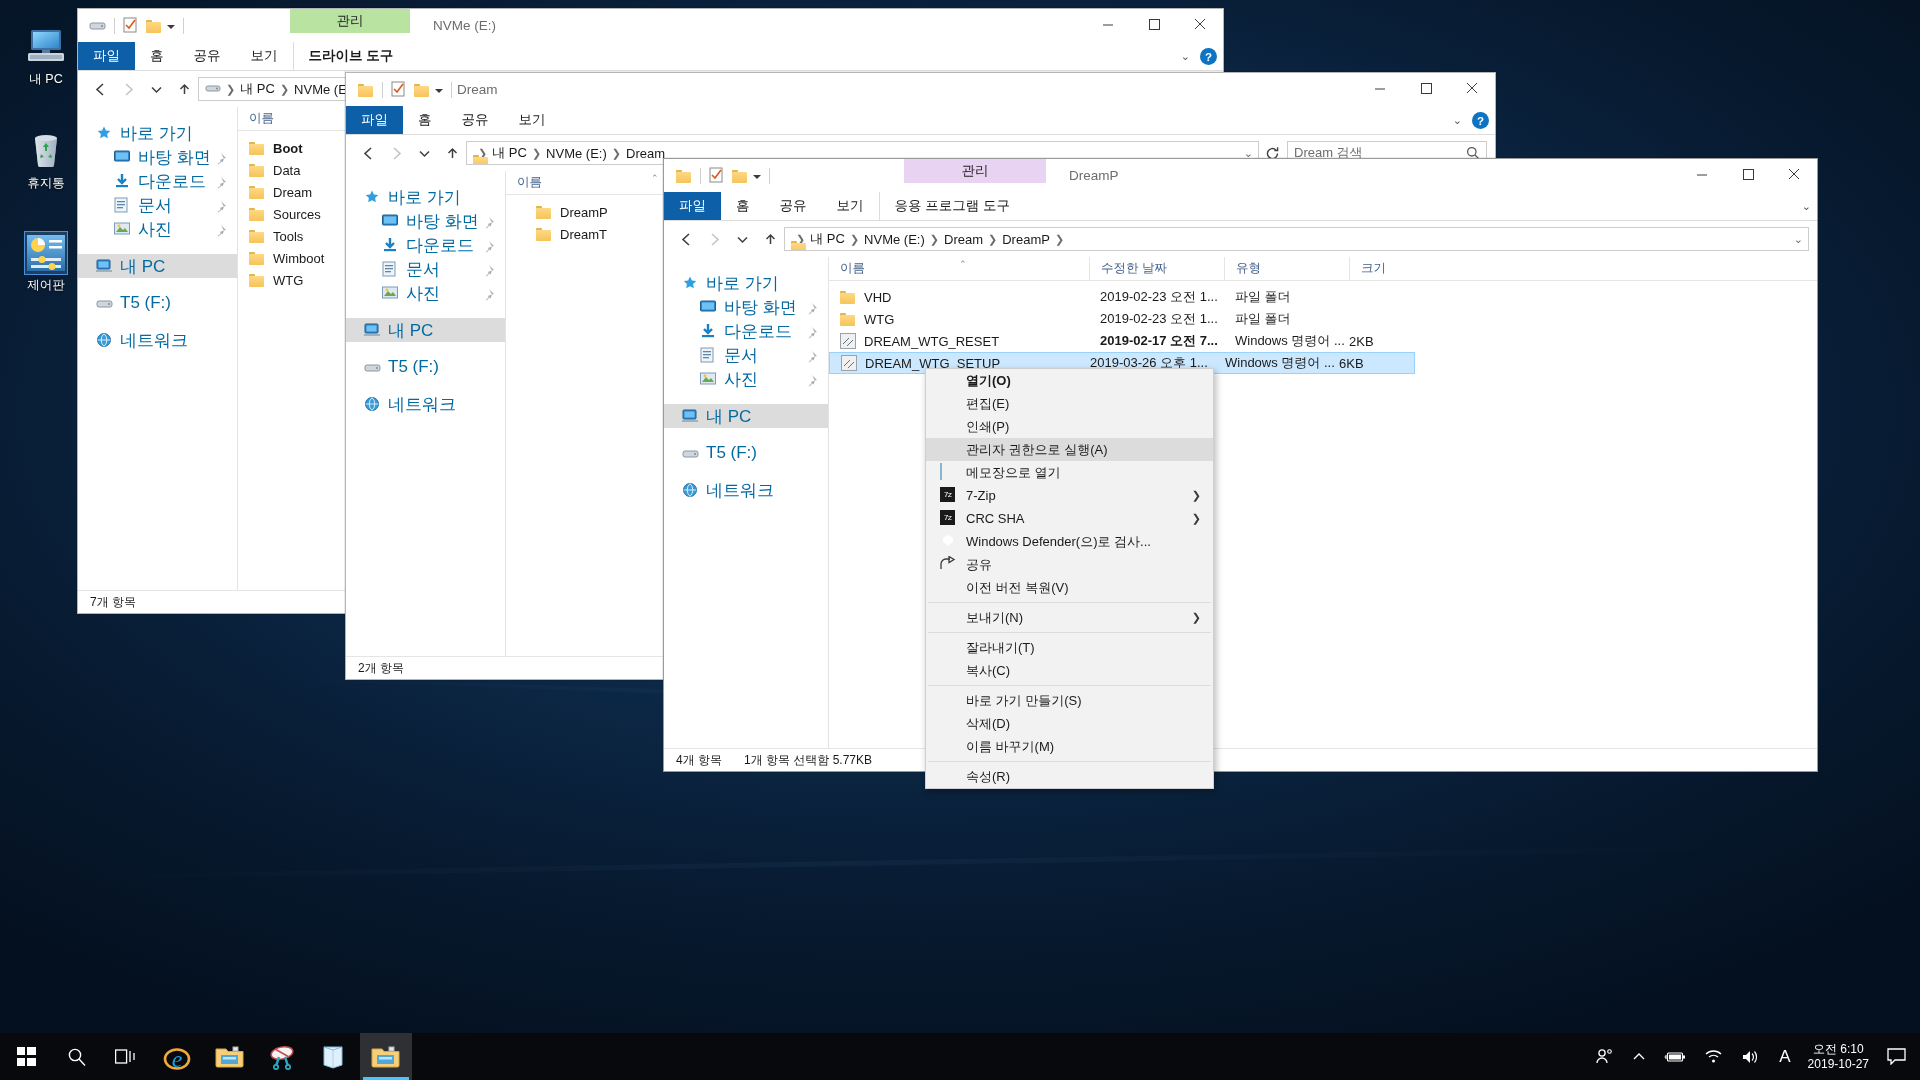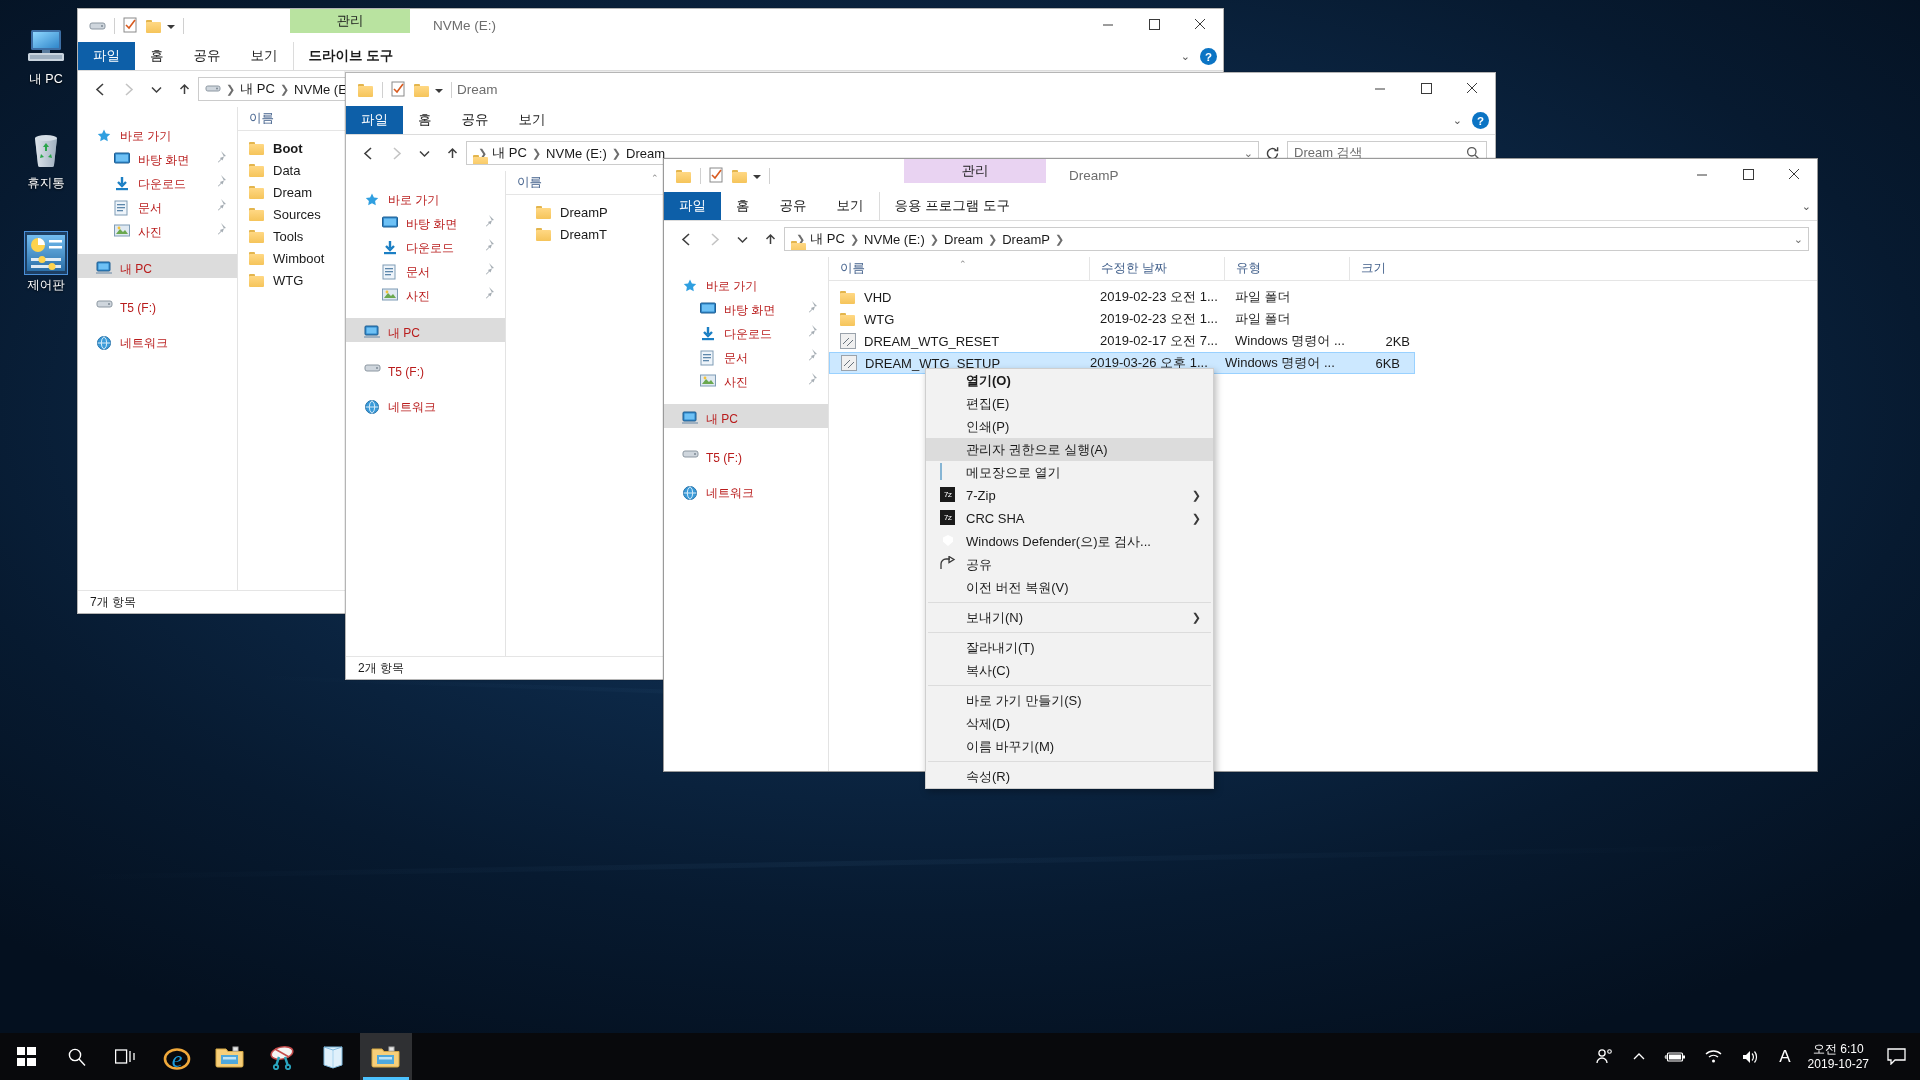--- a/index.html
+++ b/index.html
@@ -47,38 +47,38 @@
   .navbtn { width:28px;height:28px; display:flex;align-items:center;justify-content:center; color:#3f3f3f;}
   .navbtn.dis { color:#c4c4c4;}
   .crumbbox { flex:1; height:24px; border:1px solid #cccccc; display:flex; align-items:center; padding:0 4px; font-size:13px; color:#1a1a1a; min-width:0; overflow:hidden;}
   .crumb { padding:0 4px; white-space:nowrap; }
   .crumb-sep { color:#6d6d6d; font-size:11px; padding:0 1px;}
   .refresh { width:26px;height:24px;display:flex;align-items:center;justify-content:center;color:#3f3f3f;}
   .searchbox { width:200px; height:24px; border:1px solid #cccccc; display:flex;align-items:center; padding:0 6px; font-size:13px; color:#6d6d6d; justify-content:space-between; margin-left:2px;}
 
   .body { flex:1; display:flex; min-height:0; background:#fff; position:relative;}
   .navpane { width:0; flex:none; background:#fff; border-right:1px solid #e3e3e3; padding-top:14px; overflow:hidden;}
-  .navrow { height:24px; display:flex; align-items:flex-end; font-size:12px; color:#b91c1c; padding-left:18px; position:relative; white-space:nowrap;}
+  .navrow { height:24px; display:flex; align-items:center; font-size:17px; color:#0369a1; padding-left:18px; position:relative; white-space:nowrap;}
   .navrow.indent { padding-left:36px;}
   .navrow.sel-grey { background:#dcdcdc;}
   .navrow .ico { width:17px;height:17px; margin-right:7px; flex:none; position:relative;}
   .pin { position:absolute; right:10px; top:5px; width:13px;height:13px; opacity:.62;}
   .navgap { height:13px;}
 
   .listpane { flex:1; background:#fff; display:flex; flex-direction:column; min-width:0; position:relative;}
   .colhdr { height:24px; display:flex; align-items:center; border-bottom:1px solid #e5e5e5; font-size:12.5px; color:#43618c; flex:none;}
   .colhdr .c { padding-left:11px; position:relative; height:24px; display:flex; align-items:center; border-left:1px solid #e5e5e5;}
   .colhdr .c:first-child { border-left:none;}
   .sortcaret { position:absolute; top:2px; left:50%; color:#8a8a8a; font-size:9px;}
   .frow { height:22px; display:flex; align-items:center; font-size:13px; color:#1a1a1a; white-space:nowrap;}
   .frow.sel { background:#cce8ff; border:1px solid #99d1ff; height:22px;}
   .frow .fn { display:flex; align-items:center; padding-left:11px; min-width:0;}
   .frow .fico { width:16px;height:16px; margin-right:8px; flex:none; position:relative;}
   .frow .cell { color:#1a1a1a; padding-left:11px; overflow:hidden; text-overflow:ellipsis;}
-  .frow .cell.r { text-align:right; padding-right:14px; padding-left:0;}
+  .frow .cell.r { text-align:left; padding-right:14px; padding-left:0;}
 
   .statusbar { height:23px; border-top:1px solid #e5e5e5; background:#fff; display:flex; align-items:center; font-size:12px; color:#1a1a1a; padding-left:12px; gap:22px; flex:none;}
 
   
   .folder { width:16px;height:14px; position:relative; }
   .folder:before { content:""; position:absolute; left:0; top:1px; width:6px;height:3px; background:#e3b54d; border-radius:1px 1px 0 0;}
   .folder:after { content:""; position:absolute; left:0; top:3px; width:15px;height:11px; background:linear-gradient(180deg,#ffd884 0%, #f5c45a 100%); border-radius:1px;}
 
   .batico { width:16px;height:16px; background:#f0f0f0; border:1px solid #9aa2ab; position:relative;}
   .batico:after { content:""; position:absolute; left:2px; top:4px; width:10px;height:8px;
@@ -853,39 +853,43 @@
             <div class="cell" style="width: 125px;">파일 폴더</div>
             <div class="cell r" style="width: 75px;"></div>
           </div>
           <div class="frow">
             <div class="fn" style="width: 260px;">
               <span class="fico">
                 <span class="batico" style="position:absolute;top:0;left:0;"></span>
               </span>
               <span>DREAM_WTG_RESET</span>
             </div>
-            <div class="cell" style="width: 135px;">2019-02-17 오전 7...</div>
+            <div class="cell" style="width: 135px; font-weight: bold;">2019-02-17 오전 7...</div>
             <div class="cell" style="width: 125px;">Windows 명령어 ...</div>
             <div class="cell r" style="width: 75px;">2KB</div>
           </div>
           <div class="frow sel" style="width: 586px;">
             <div class="fn" style="width: 249px;">
               <span class="fico">
                 <span class="batico" style="position:absolute;top:0;left:0;"></span>
               </span>
               <span>DREAM_WTG_SETUP</span>
             </div>
             <div class="cell" style="width: 135px;">2019-03-26 오후 1...</div>
             <div class="cell" style="width: 125px;">Windows 명령어 ...</div>
             <div class="cell r" style="width: 75px;">6KB</div>
           </div>
         </div>
     </div>
   </div>
 
+  <div class="statusbar">
+    <span>4개 항목</span>
+    <span>1개 항목 선택함 5.77KB</span>
+  </div>
 </div>
 
 <div class="ctxmenu" style="left:925px; top:368px; width:289px;" id="ctxmenu">
     <div class="mi bold noicon">
       <span class="mtext">열기(O)</span>
     </div>
     <div class="mi noicon">
       <span class="mtext">편집(E)</span>
     </div>
     <div class="mi noicon">

